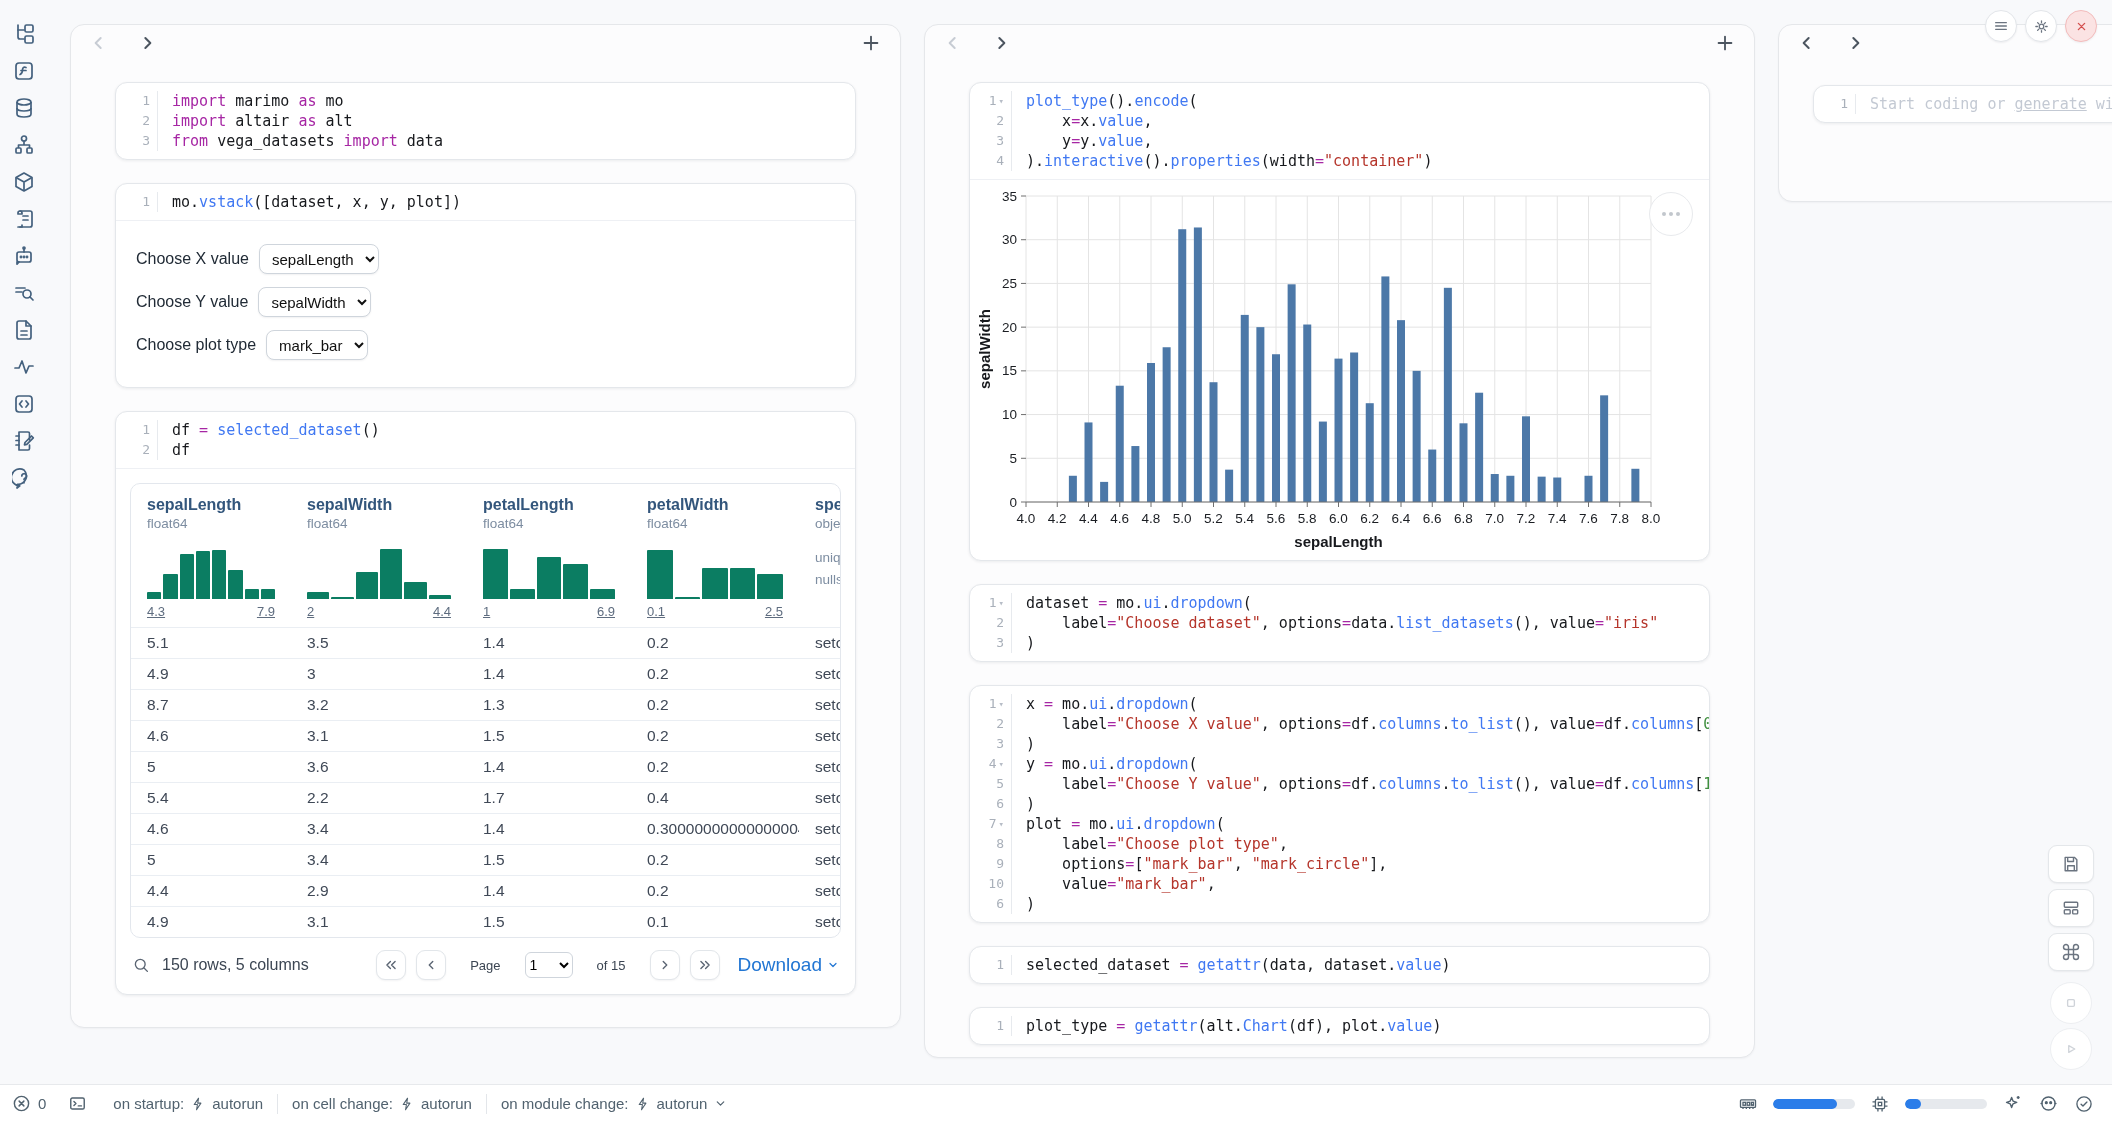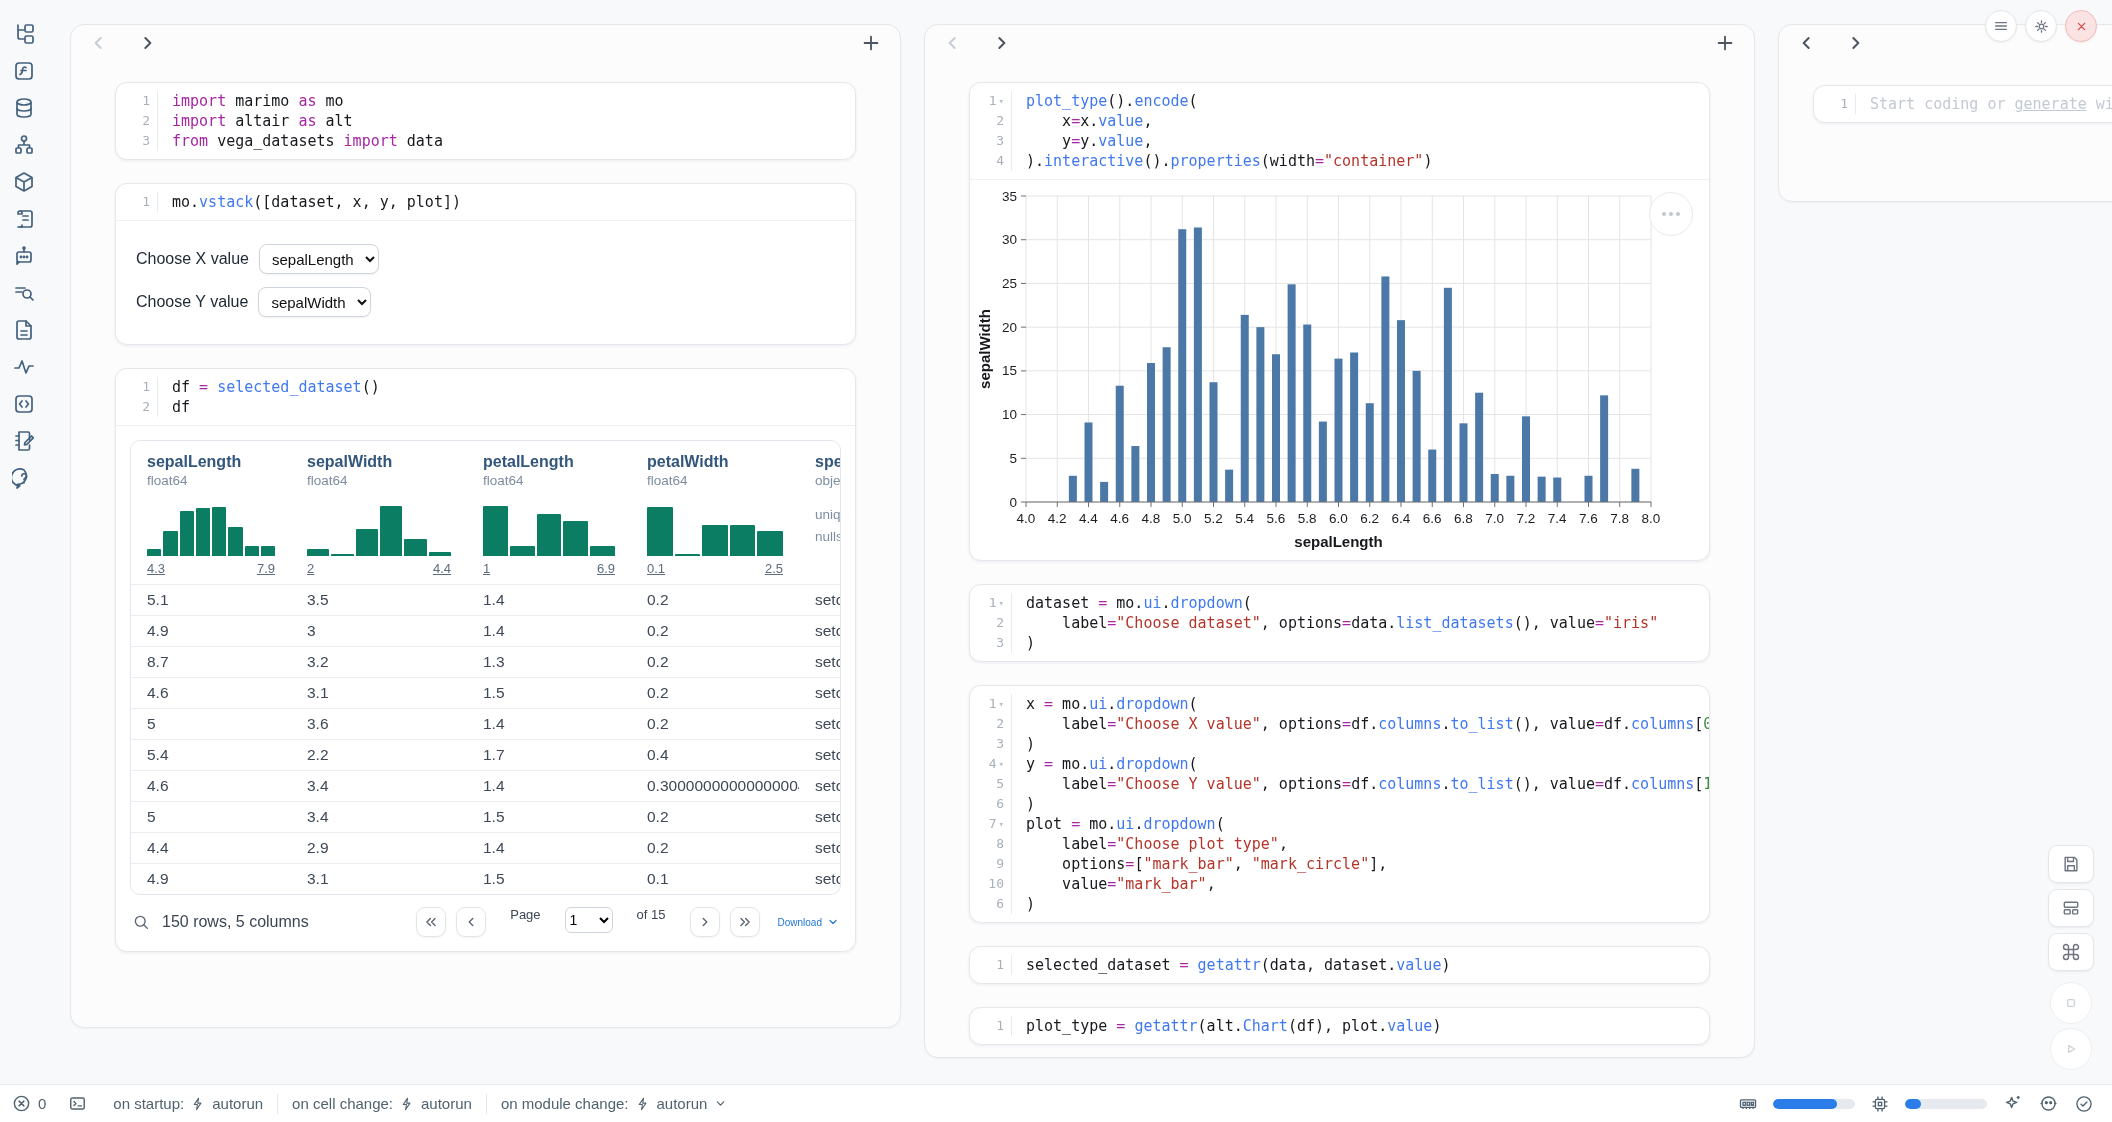--- a/index.html
+++ b/index.html
@@ -51,28 +51,28 @@
   .tbl-head > div { padding:0 16px; overflow:hidden; }
   .col-name { font-weight:bold; color:#33567c; font-size:16px; white-space:nowrap; }
   .col-type { color:#7d8da1; font-size:13.5px; margin-top:2px; white-space:nowrap; }
   .hist { height:56px; margin-top:12px; display:flex; align-items:flex-end; gap:2px; }
   .hist .hbar { flex:1; border-radius:1px 1px 0 0; }
   .minmax { display:flex; justify-content:space-between; font-size:13px; color:#5e6c7f; margin-top:5px;text-decoration:underline; }
   .col-meta { font-size:13.5px; color:#7d8da1; margin-top:16px; line-height:1.6; white-space:nowrap; }
   .tbl-row { display:grid; grid-template-columns:160px 176px 164px 168px 1fr;
     border-top:1px solid #eaeef3; height:31px; align-items:center; font-size:15.5px; color:#3f4856; }
   .tbl-row > div { padding:0 16px; white-space:nowrap; overflow:hidden; }
-  .tbl-footer { display:flex; padding:12px 16px 14px; gap:10px; }
+  .tbl-footer { display:flex; align-items:center; padding:12px 16px 14px; gap:10px; }
   .tf-left { display:flex; align-items:center; gap:12px; color:#3c4653; font-size:16px; flex:1; }
   .pg-btn { width:30px; height:30px; border:1px solid #e2e6ea; border-radius:9px; background:#fff;
     display:flex; align-items:center; justify-content:center; color:#5b6573;
     box-shadow:0 1px 2px rgba(16,24,40,.05); cursor:pointer; }
   .pg-label { font-size:13px; color:#3c4653; margin:0 14px; }
   .pg-select { height:26px; width:48px; font-size:14px; border:1px solid #cfd5dc; border-radius:6px; background:#fff; }
-  .download { color:#2276d3; font-size:10px; display:flex; gap:5px; align-items:center; margin-left:8px; cursor:pointer; }
+  .download { color:#2276d3; font-size:19px; display:flex; gap:5px; align-items:center; margin-left:8px; cursor:pointer; }
 
   
   .chart-out { position:relative; }
   .chart-menu-btn { position:absolute; right:16px; top:12px; width:44px; height:44px; border-radius:50%;
     background:#fff; border:1px solid #e8eaed; display:flex; align-items:center; justify-content:center;
     gap:3px; cursor:pointer; }
   .chart-menu-btn i { width:4px; height:4px; border-radius:50%; background:#c2c7cd; }
 
   
   .ph-line { display:flex; height:20px; line-height:20px; font-family:"DejaVu Sans Mono",monospace; font-size:15px; }
@@ -241,20 +241,24 @@
       </div>
     <div class="cell-divider"></div>
     <div class="controls">
         <div class="ctrl-row">
           <span class="ctrl-label">Choose X value</span>
           <select class="ctrl-select"><option>sepalLength</option></select>
         </div>
         <div class="ctrl-row">
           <span class="ctrl-label">Choose Y value</span>
           <select class="ctrl-select"><option>sepalWidth</option></select>
+        </div>
+        <div class="ctrl-row">
+          <span class="ctrl-label">Choose plot type</span>
+          <select class="ctrl-select"><option>mark_bar</option></select>
         </div>
       </div>
   </div>
 
   <div class="cell">
     <div class="code">
         <div class="code-line">
           <span class="ln">1</span>
           <span class="lc"><span class="tok-d">df </span><span class="tok-k">=</span><span class="tok-d"> </span><span class="tok-f">selected_dataset</span><span class="tok-d">()</span></span>
         </div>

